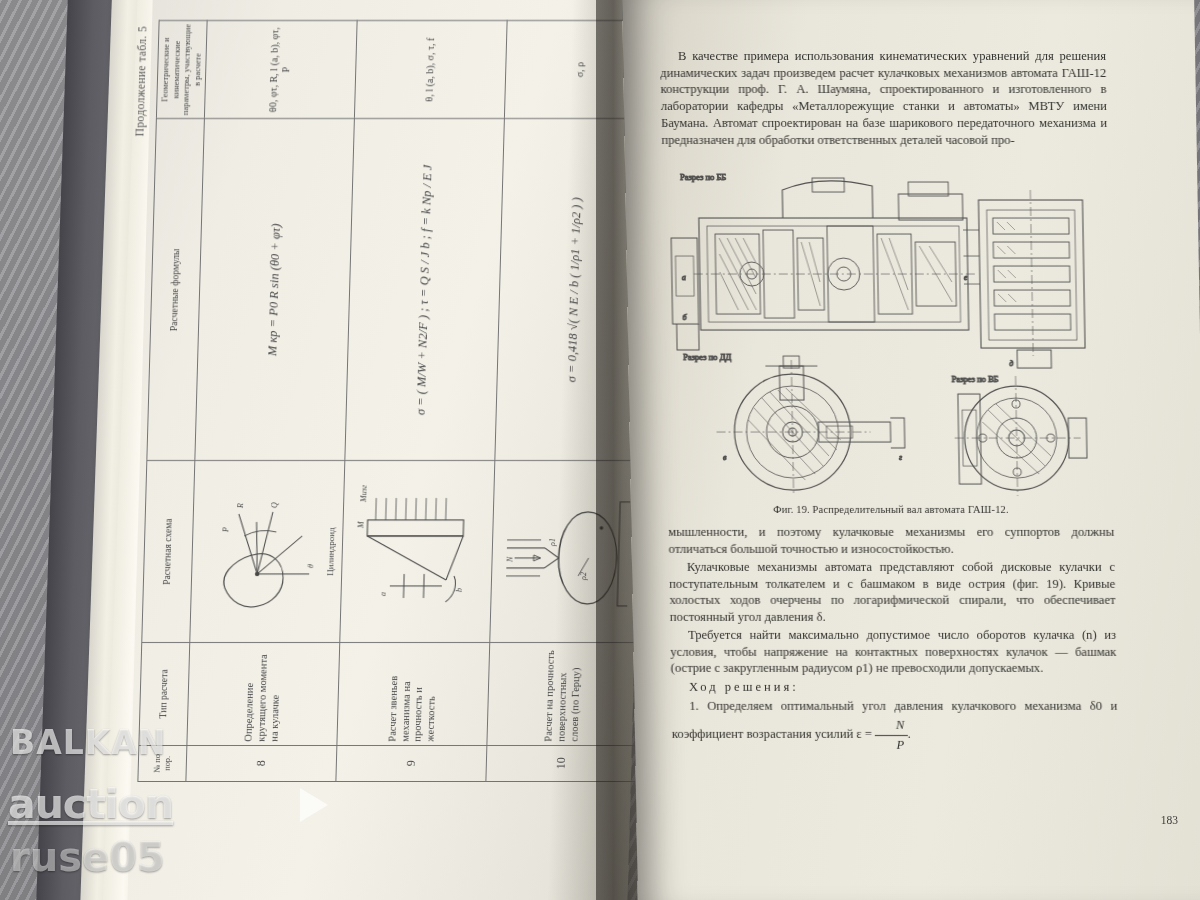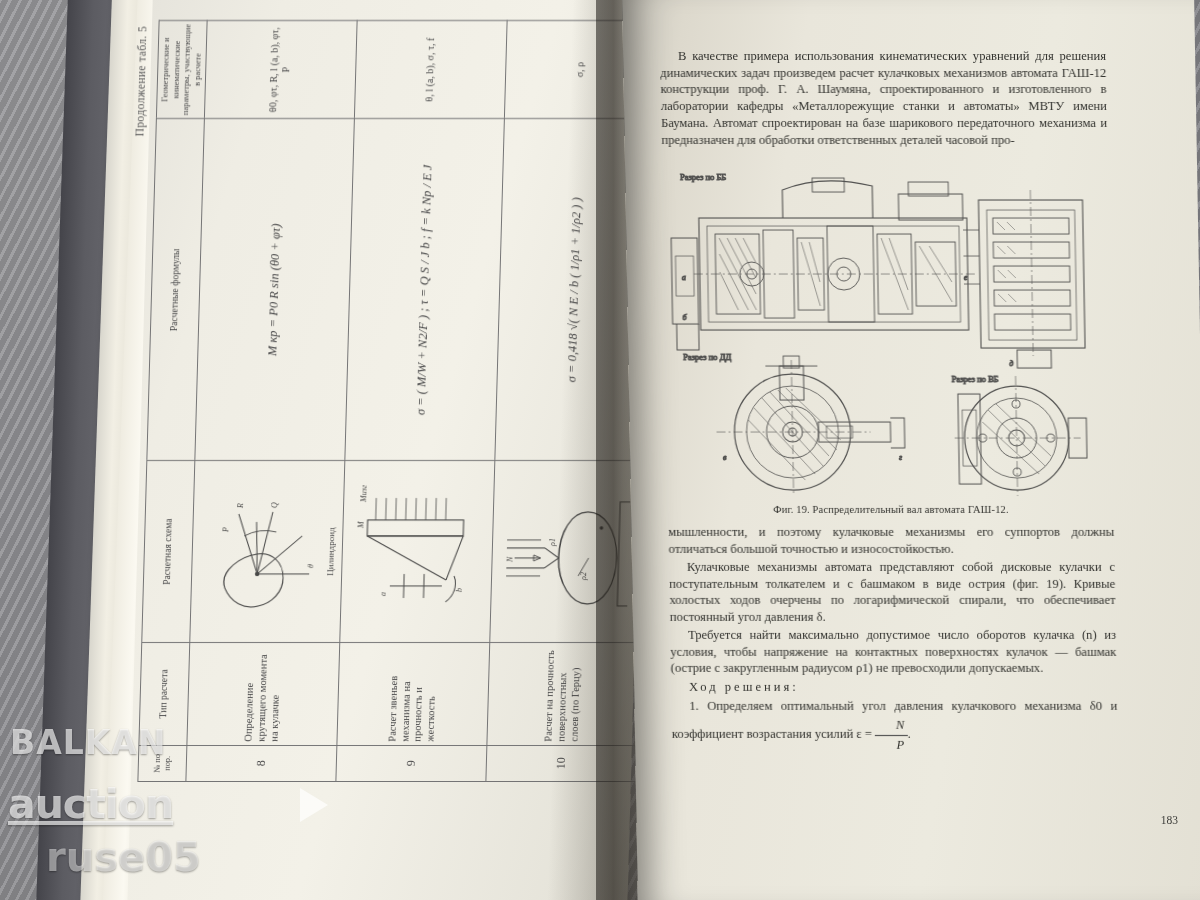--- a/index.html
+++ b/index.html
@@ -99,21 +99,21 @@
   .solution-line{font-size:12.6px;line-height:1.5;filter:blur(.34px);}
   .sp{letter-spacing:3px;}
 
   
   .wm{position:absolute;left:0;bottom:0;width:620px;height:220px;
     pointer-events:none;}
   .wm-t{position:absolute;font-family:"DejaVu Sans",sans-serif;font-weight:bold;
     color:rgba(255,255,255,.66);text-shadow:0 1px 2px rgba(0,0,0,.35);}
   .wm1{left:10px;bottom:138px;font-size:33px;letter-spacing:1px;}
   .wm2{left:8px;bottom:72px;font-size:41px;letter-spacing:-1px;text-decoration:underline;}
-  .wm3{left:10px;bottom:20px;font-size:40px;color:rgba(255,255,255,.48);margin-left:36px;}
+  .wm3{left:10px;bottom:20px;font-size:40px;color:rgba(255,255,255,.48);}
   .wm-play{position:absolute;left:300px;bottom:78px;width:0;height:0;
     border-left:28px solid rgba(255,255,255,.70);
     border-top:17px solid transparent;border-bottom:17px solid transparent;}
 
   
   .mline{stroke:#3b3b3b;fill:none;}
 </style>
 </head>
 <body>
 

